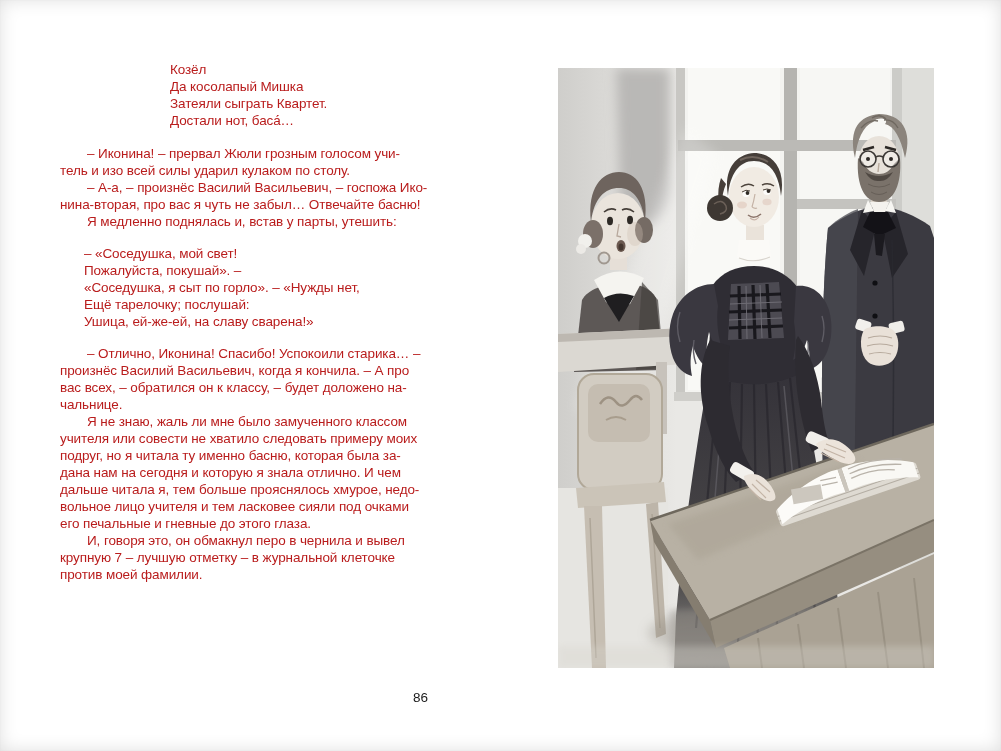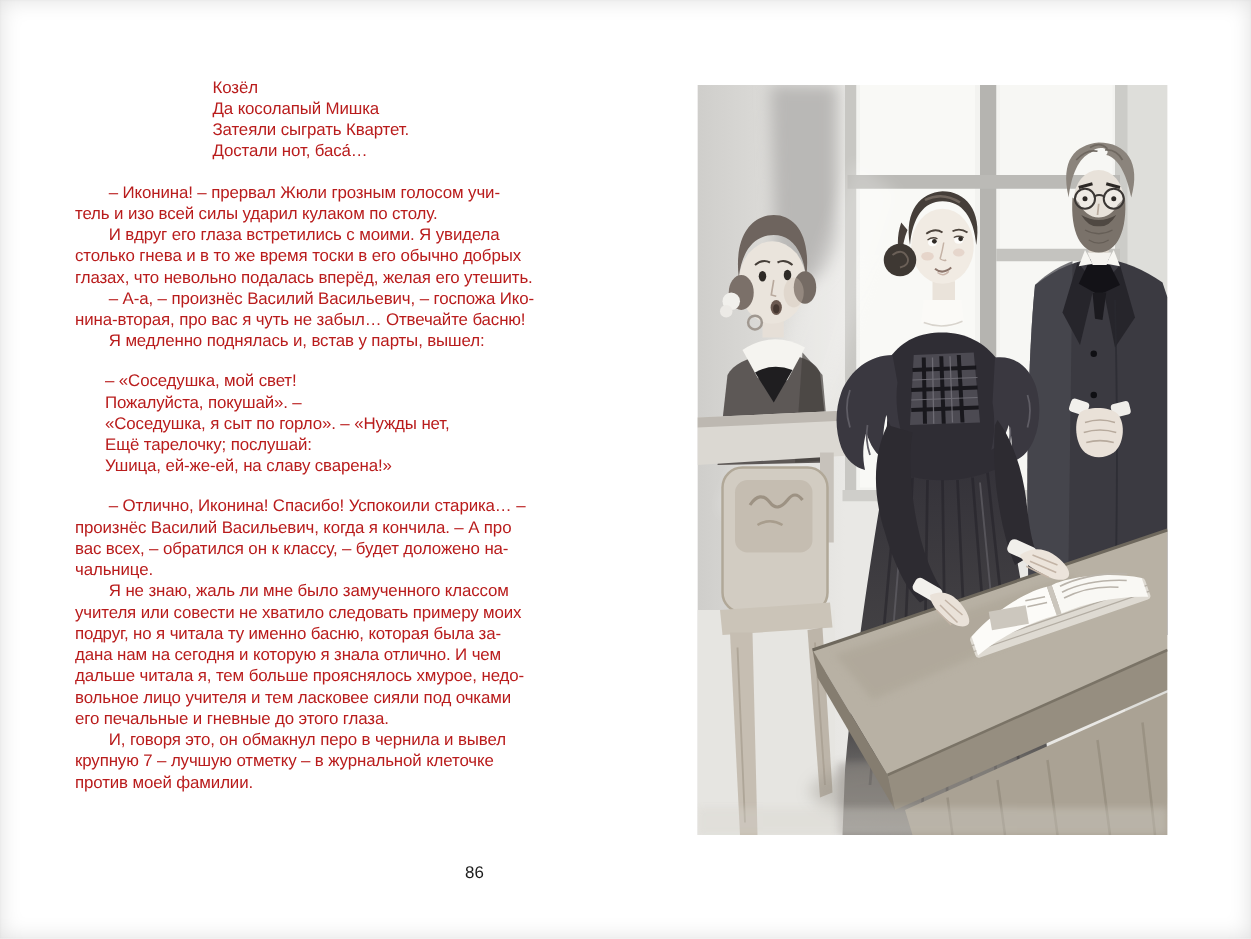--- a/index.html
+++ b/index.html
@@ -16,45 +16,42 @@
   
   .text-col{
     position:absolute;left:60px;top:61px;width:416px;
     font-size:13.5px;line-height:17px;letter-spacing:-0.1px;color:#b91c1c;
   }
   .text-col p{margin:0;white-space:pre-line}
   p.poem{margin:0 0 16px 110px}
   p.verse{margin:15px 0 15px 24px}
   p.para{text-indent:27px}
   .page-num{
-    position:absolute;left:372px;top:690px;width:56px;text-align:left;
+    position:absolute;left:372px;top:690px;width:56px;text-align:right;
     font-size:13.5px;color:#1b1b1b;
   }
   
   .illustration{
     position:absolute;left:558px;top:68px;width:376px;height:600px;
   }
   .illustration svg{display:block}
 </style>
 </head>
 <body>
 
 <div class="text-col">
   <p class="poem">Козёл
 Да косолапый Мишка
 Затеяли сыграть Квартет.
 Достали нот, баса́…</p>
   <p class="para">– Иконина! – прервал Жюли грозным голосом учи-
 тель и изо всей силы ударил кулаком по столу.</p>
-  <p class="para">И вдруг его глаза встретились с моими. Я увидела
-столько гнева и в то же время тоски в его обычно добрых
-глазах, что невольно подалась вперёд, желая его утешить.</p>
   <p class="para">– А-а, – произнёс Василий Васильевич, – госпожа Ико-
 нина-вторая, про вас я чуть не забыл… Отвечайте басню!</p>
-  <p class="para">Я медленно поднялась и, встав у парты, вышел:</p>
+  <p class="para">Я медленно поднялась и, встав у парты, утешить:</p>
   <p class="verse">– «Соседушка, мой свет!
 Пожалуйста, покушай». –
 «Соседушка, я сыт по горло». – «Нужды нет,
 Ещё тарелочку; послушай:
 Ушица, ей-же-ей, на славу сварена!»</p>
   <p class="para">– Отлично, Иконина! Спасибо! Успокоили старика… –
 произнёс Василий Васильевич, когда я кончила. – А про
 вас всех, – обратился он к классу, – будет доложено на-
 чальнице.</p>
   <p class="para">Я не знаю, жаль ли мне было замученного классом

